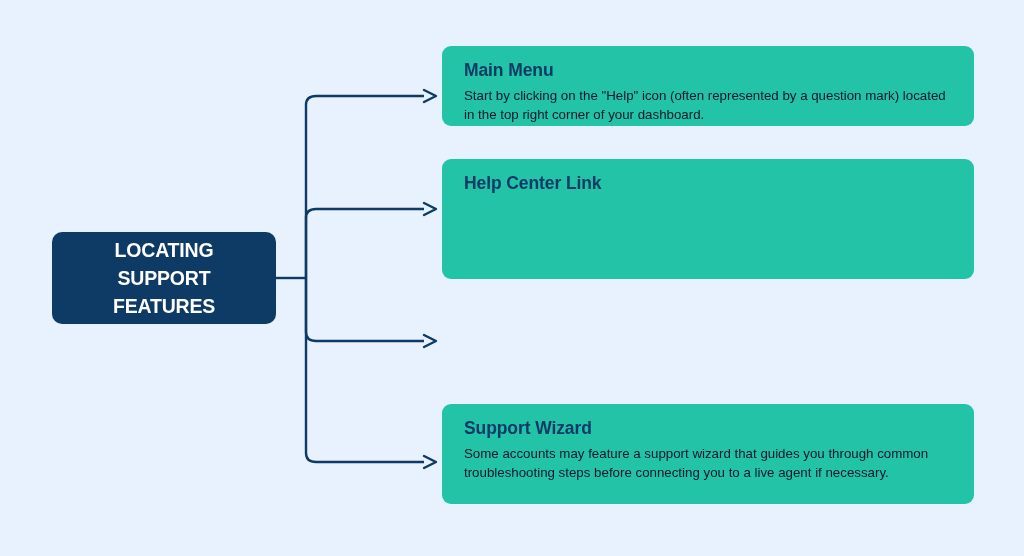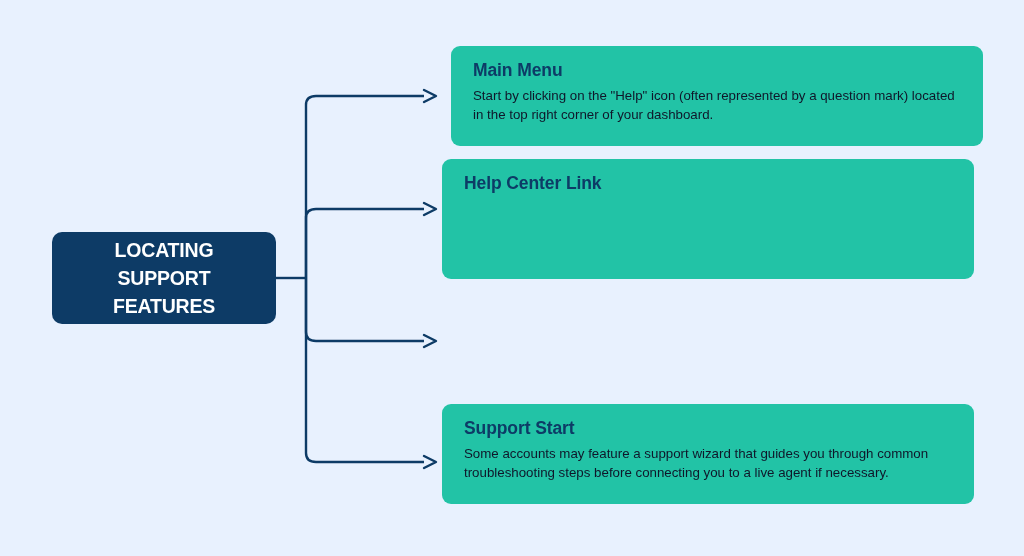--- a/index.html
+++ b/index.html
@@ -63,21 +63,21 @@
     font-weight: bold;
     letter-spacing: -0.1px;
     margin: 0 0 6px 0;
   }
   .branch-body {
     color: #0f172a;
     font-size: 13.3px;
     line-height: 1.42;
     margin: 0;
   }
-  #branch-0 { top: 46px;  height: 100px; margin-left: 9px; }
+  #branch-0 { top: 46px;  height: 80px; }
   #branch-1 { top: 159px; height: 120px; }
   #branch-2 { top: 282px; height: 100px; }
   #branch-3 { top: 404px; height: 100px; }
 </style>
 </head>
 <body>
 
 <div id="diagram">
 
   <svg id="connector-layer" viewBox="0 0 1024 556" width="1024" height="556" xmlns="http://www.w3.org/2000/svg">
@@ -103,17 +103,17 @@
     <div class="branch-title">Main Menu</div>
     <div class="branch-body">Start by clicking on the "Help" icon (often represented by a question mark) located in the top right corner of your dashboard.</div>
   </div>
 
   <div class="branch" id="branch-1">
     <div class="branch-title">Help Center Link</div>
   </div>
 
 
   <div class="branch" id="branch-3">
-    <div class="branch-title">Support Start</div>
+    <div class="branch-title">Support Wizard</div>
     <div class="branch-body">Some accounts may feature a support wizard that guides you through common troubleshooting steps before connecting you to a live agent if necessary.</div>
   </div>
 
 </div>
 
 </body></html>

